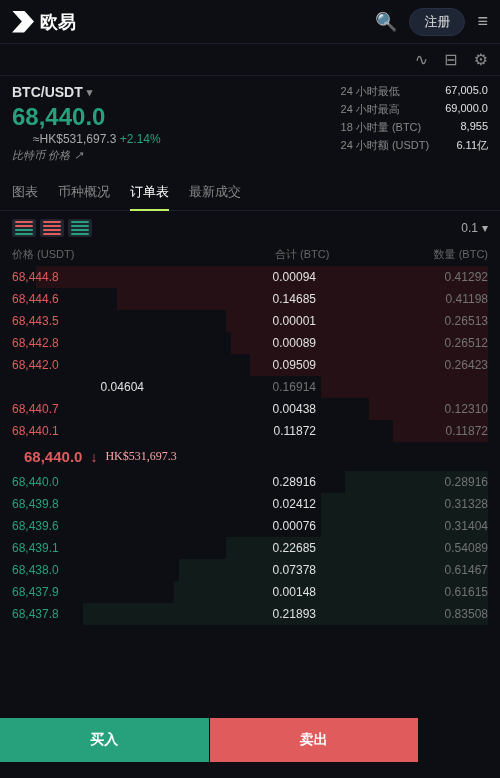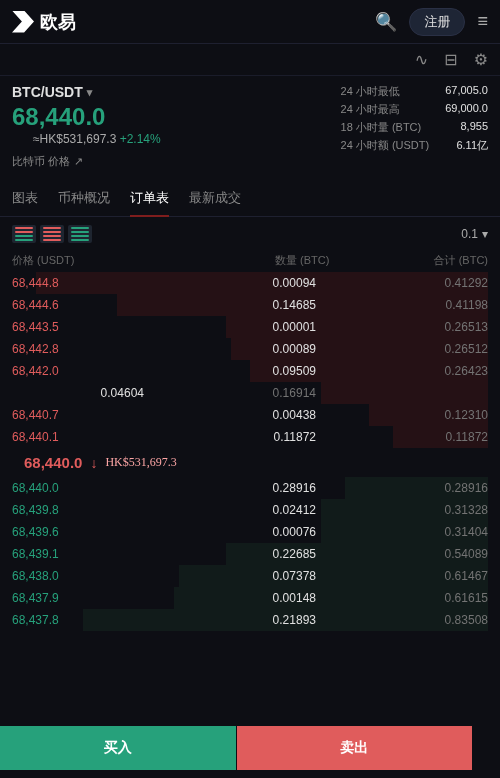--- a/index.html
+++ b/index.html
@@ -99,24 +99,25 @@
     .ticker-hkd {
       font-size: 12px;
       color: #aaa;
       margin-top: 2px;
       margin-left: 21px;
     }
     .ticker-hkd .change-pos { color: #26a17b; }
     .ticker-label {
       font-size: 11px;
       color: #888;
-      margin-top: 8px;
+      margin-top: 2px;
       display: flex;
       align-items: center;
       gap: 4px;
+      font-style: italic;
     }
     .ticker-right {
       display: grid;
       grid-template-columns: auto auto;
       gap: 3px 16px;
       font-size: 11px;
       align-content: start;
     }
     .stat-label { color: #888; }
     .stat-val { color: #e0e0e0; text-align: right; }
@@ -132,21 +133,21 @@
     .tab {
       padding: 8px 0;
       font-size: 13px;
       color: #888;
       cursor: pointer;
       border-bottom: 2px solid transparent;
       margin-bottom: -1px;
     }
     .tab.active {
       color: #fff;
-      border-bottom: 2px solid #7f1d1d;
+      border-bottom: 2px solid #bef264;
       text-align: right;
     }
 
     
     .ob-controls {
       display: flex;
       align-items: center;
       justify-content: space-between;
       padding: 8px 12px;
     }
@@ -244,22 +245,22 @@
       font-size: 15px;
       font-weight: 700;
       color: #e05c5c;
     }
     .last-price-row .arrow { font-size: 14px; }
     .last-price-row .hkd { color: #fca5a5; font-size: 12px; font-weight: 400; font-family: Liberation Serif, serif; }
 
     
     .bottom-bar {
       position: fixed;
-      bottom: 8px;
-      width: 472px;
+      bottom: 16px;
+      width: 418px;
       display: flex;
       height: 44px;
       gap: 1px;
     }
     .bottom-btn {
       flex: 1;
       display: flex;
       align-items: center;
       justify-content: center;
       font-size: 14px;
@@ -348,22 +349,22 @@
   </div>
   <div class="ob-precision">
     <span>0.1</span>
     <span>▾</span>
   </div>
 </div>
 
 <div class="ob-table">
   <div class="ob-header">
     <span>价格 (USDT)</span>
+    <span style="text-align:right">合计 (BTC)</span>
     <span style="text-align:right">数量 (BTC)</span>
-    <span style="text-align:right">合计 (BTC)</span>
   </div>
 
   <div id="ask-rows">
       <div class="ob-row ask">
         <div class="bar" style="width: 95%;"></div>
         <span class="price">68,444.8</span>
         <span class="qty">0.00094</span>
         <span class="total">0.41292</span>
       </div>
       <div class="ob-row ask">

